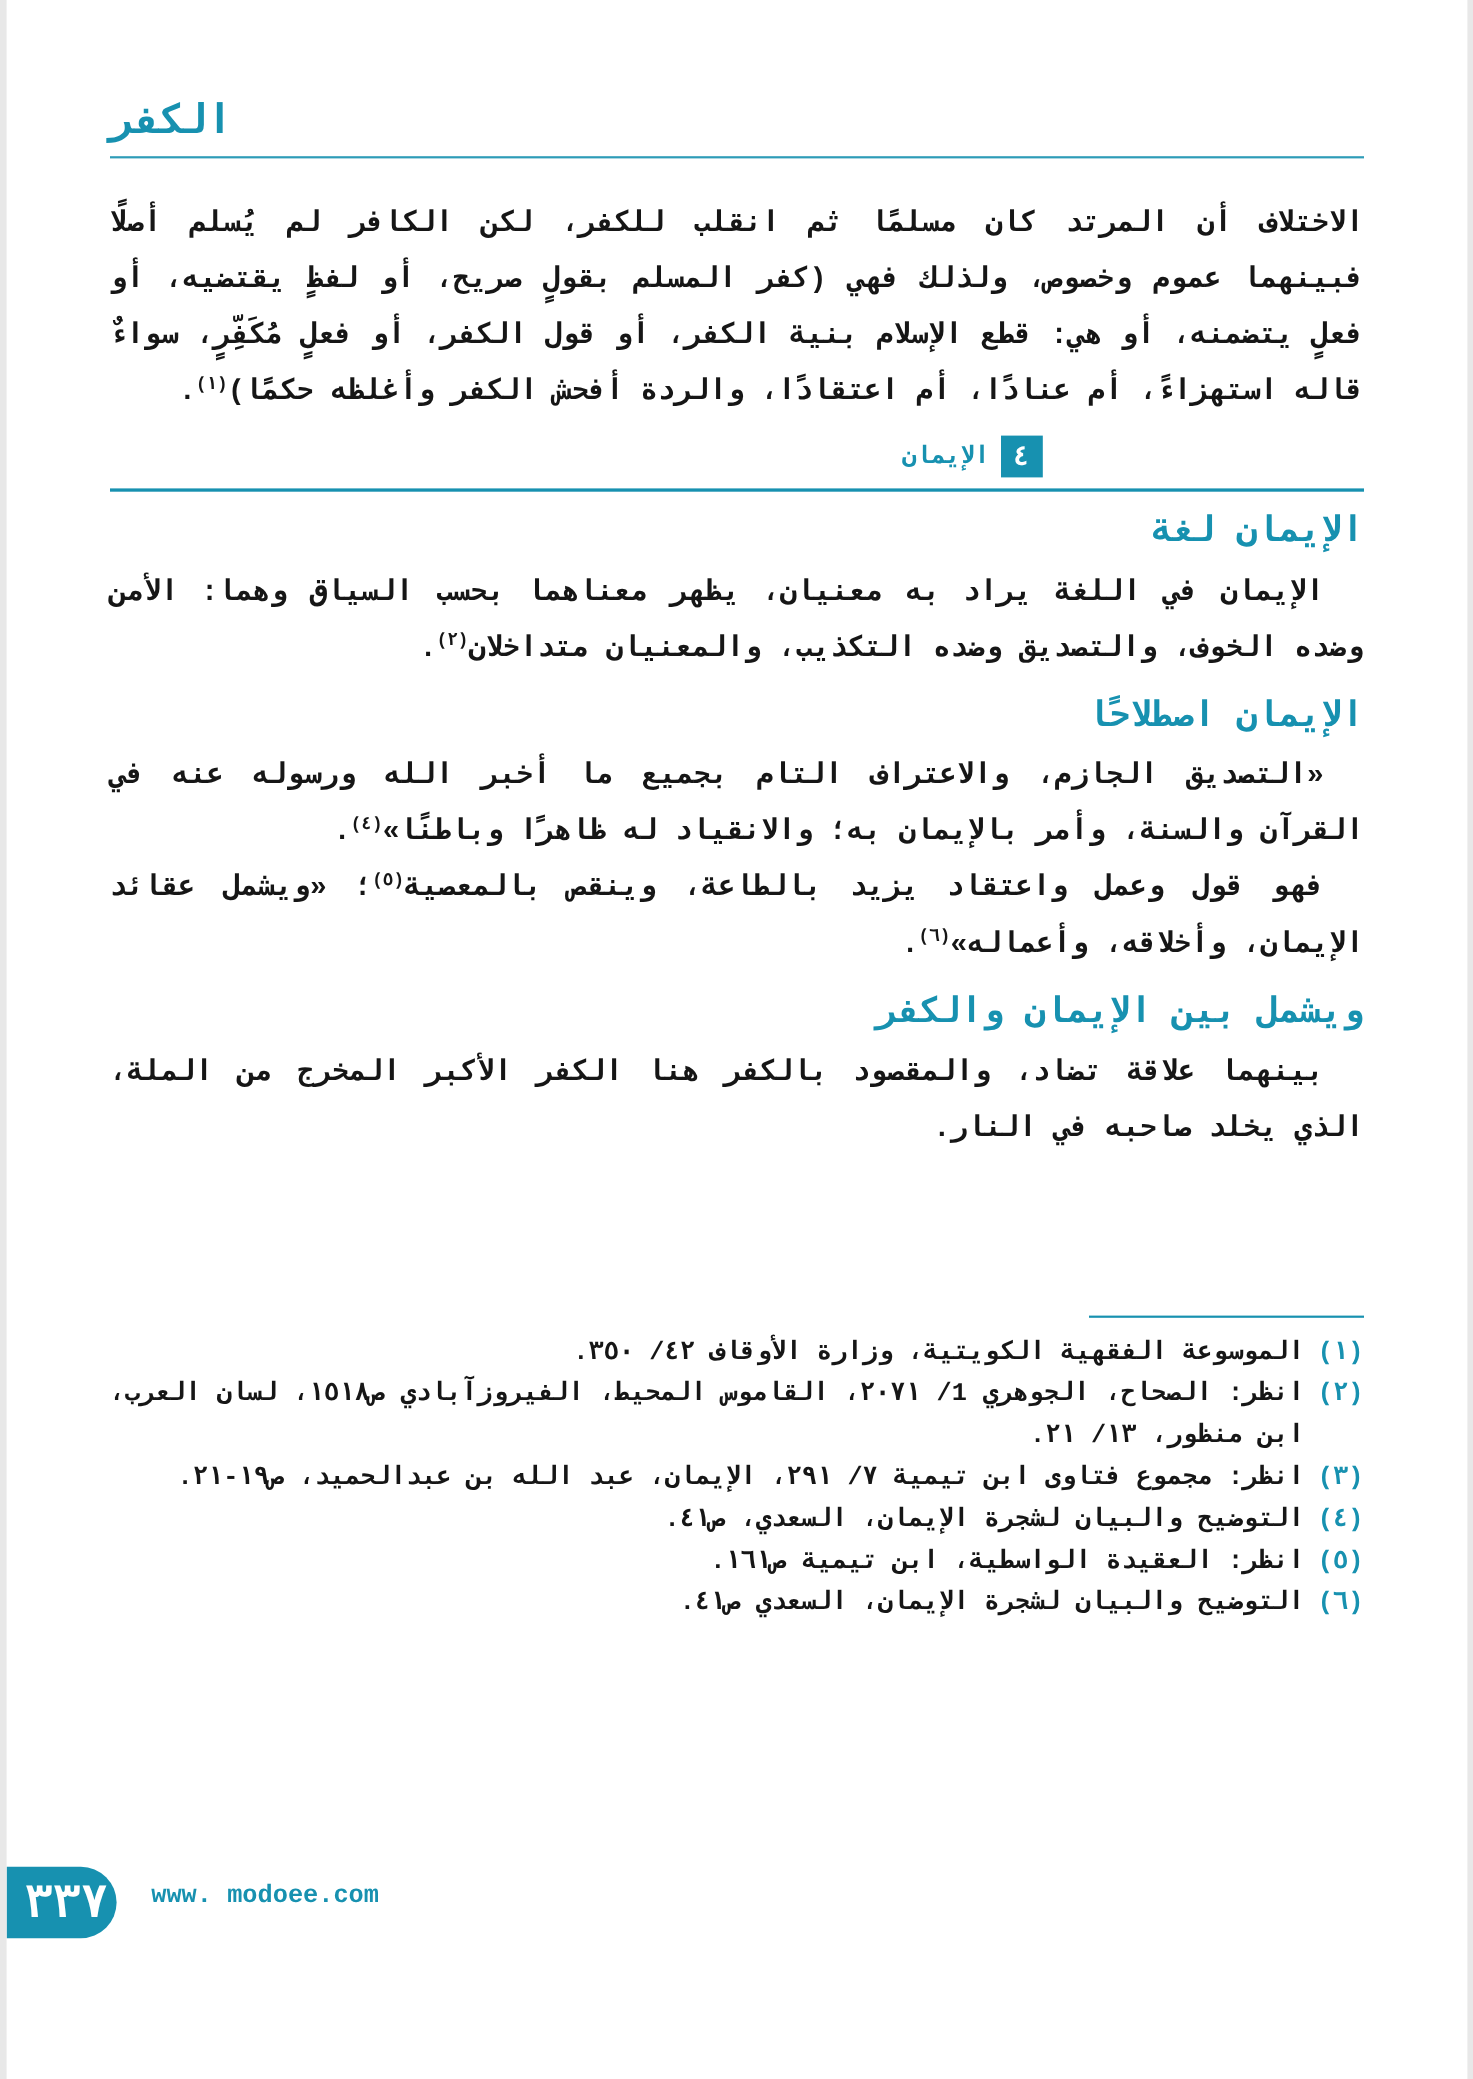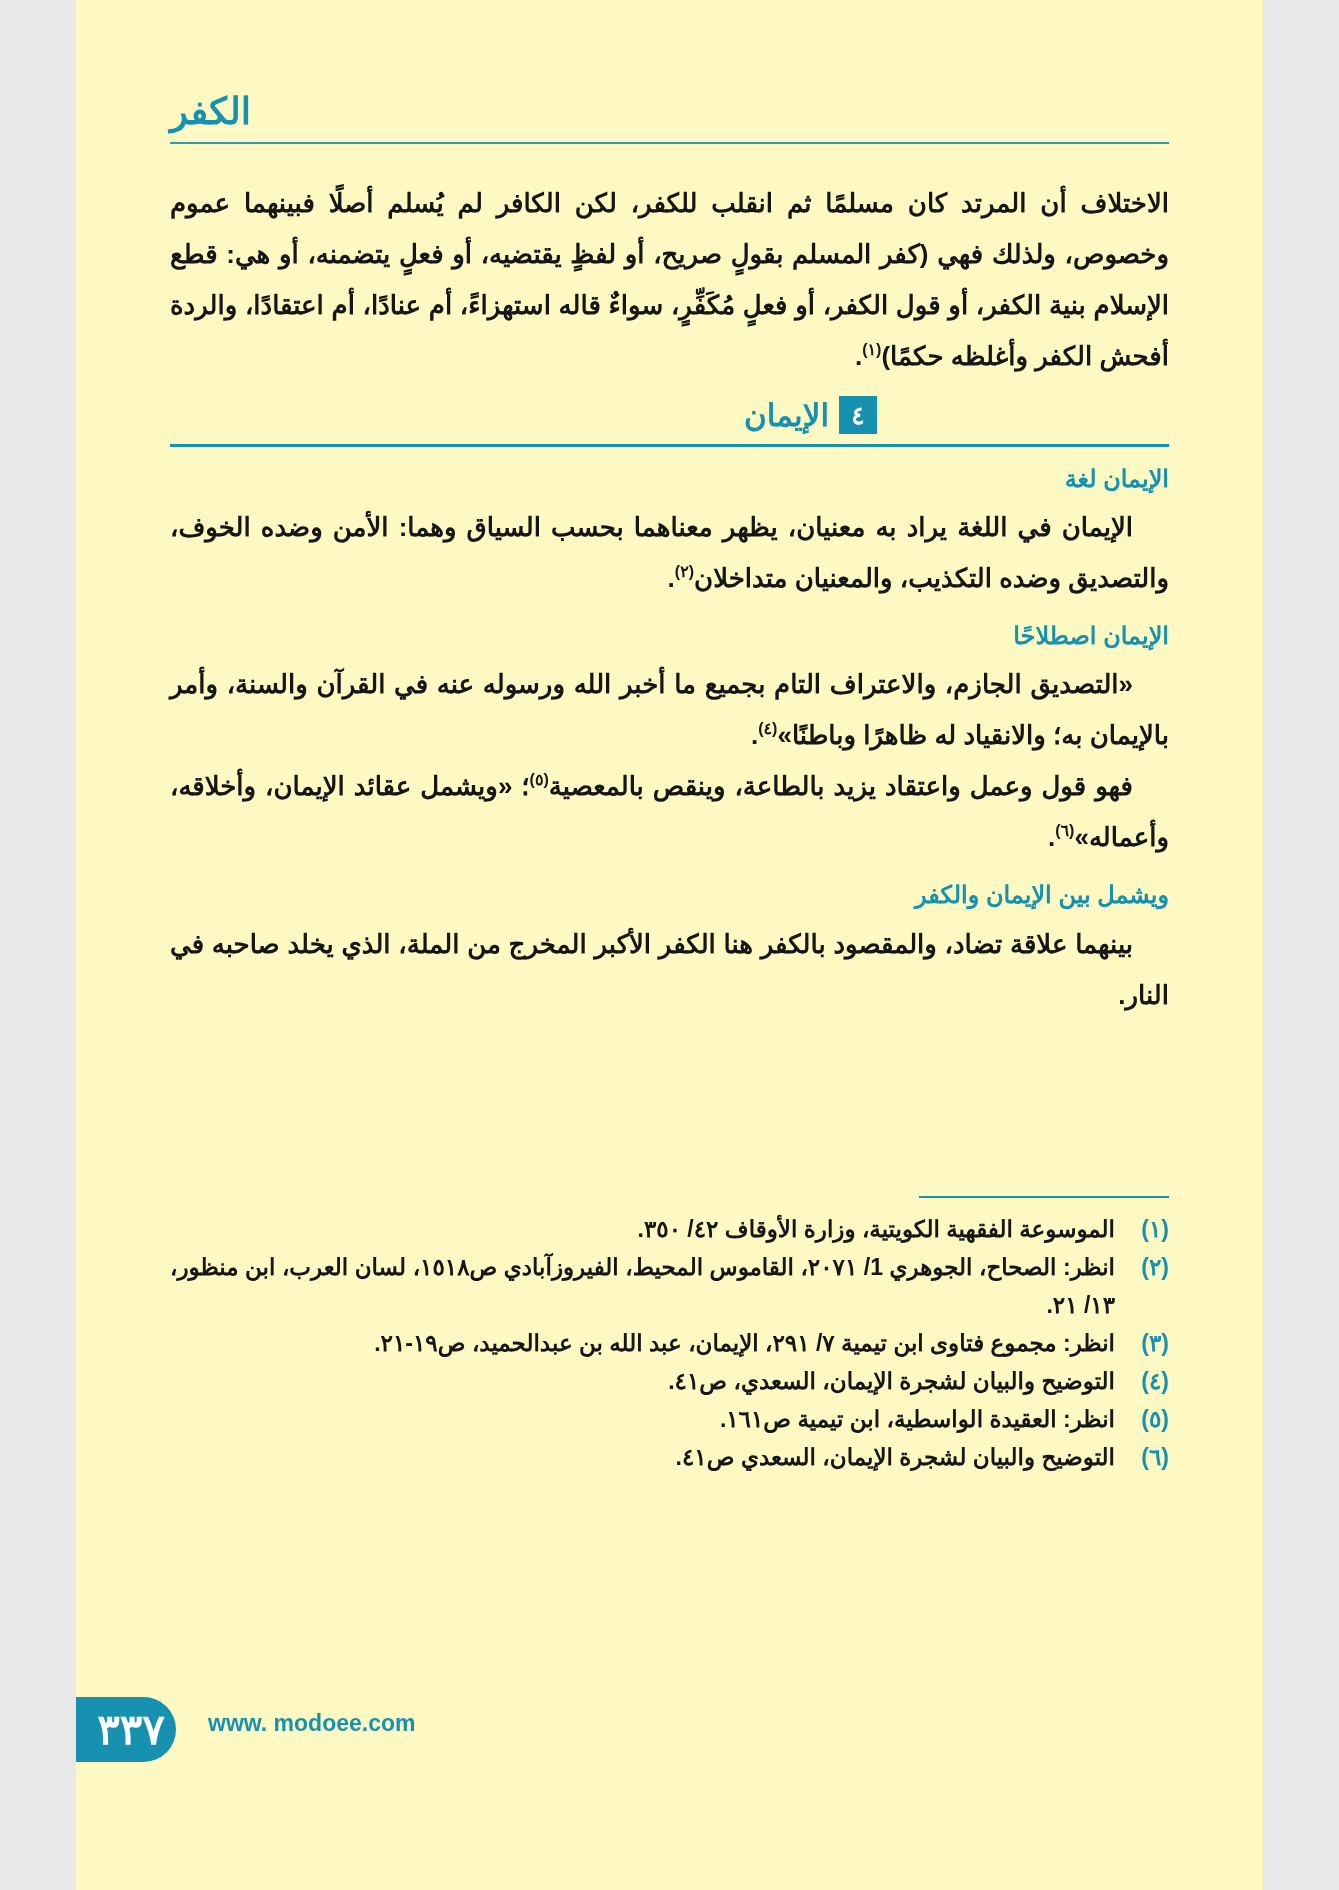--- a/index.html
+++ b/index.html
@@ -1,24 +1,24 @@
 <!DOCTYPE html>
 <html lang="ar" dir="rtl"><head>
 <meta charset="utf-8">
 <style>
   * { margin: 0; padding: 0; box-sizing: border-box; }
   html, body { background: #e8e8e8; }
   .page {
     position: relative;
-    width: 1187px;
+    width: 1328px;
     height: 1890px;
     margin: 0 auto;
-    background: #fef9c3;
+    background: #ffffff;
     direction: rtl;
-    font-family: Liberation Sans, sans-serif;
+    font-family: Liberation Mono, monospace;
     overflow: hidden;
   }
 
   
   .running-head {
     position: absolute;
     top: 90px;
     right: 94px;
     left: 94px;
   }
@@ -74,32 +74,32 @@
     color: #ffffff;
     font-size: 25px;
     font-weight: 700;
     display: flex;
     align-items: center;
     justify-content: center;
     flex: 0 0 auto;
   }
   .sec-title {
     color: #1791b0;
-    font-size: 31px;
+    font-size: 22px;
     font-weight: 700;
   }
   .sec-rule {
     height: 3px;
     background: #1791b0;
     margin-top: 10px;
   }
 
   .sub {
     color: #1791b0;
-    font-size: 24px;
+    font-size: 32px;
     font-weight: 700;
     line-height: 1.3;
     margin: 16px 0 8px 0;
   }
 
   
   .footnotes {
     position: absolute;
     top: 1196px;
     right: 94px;

